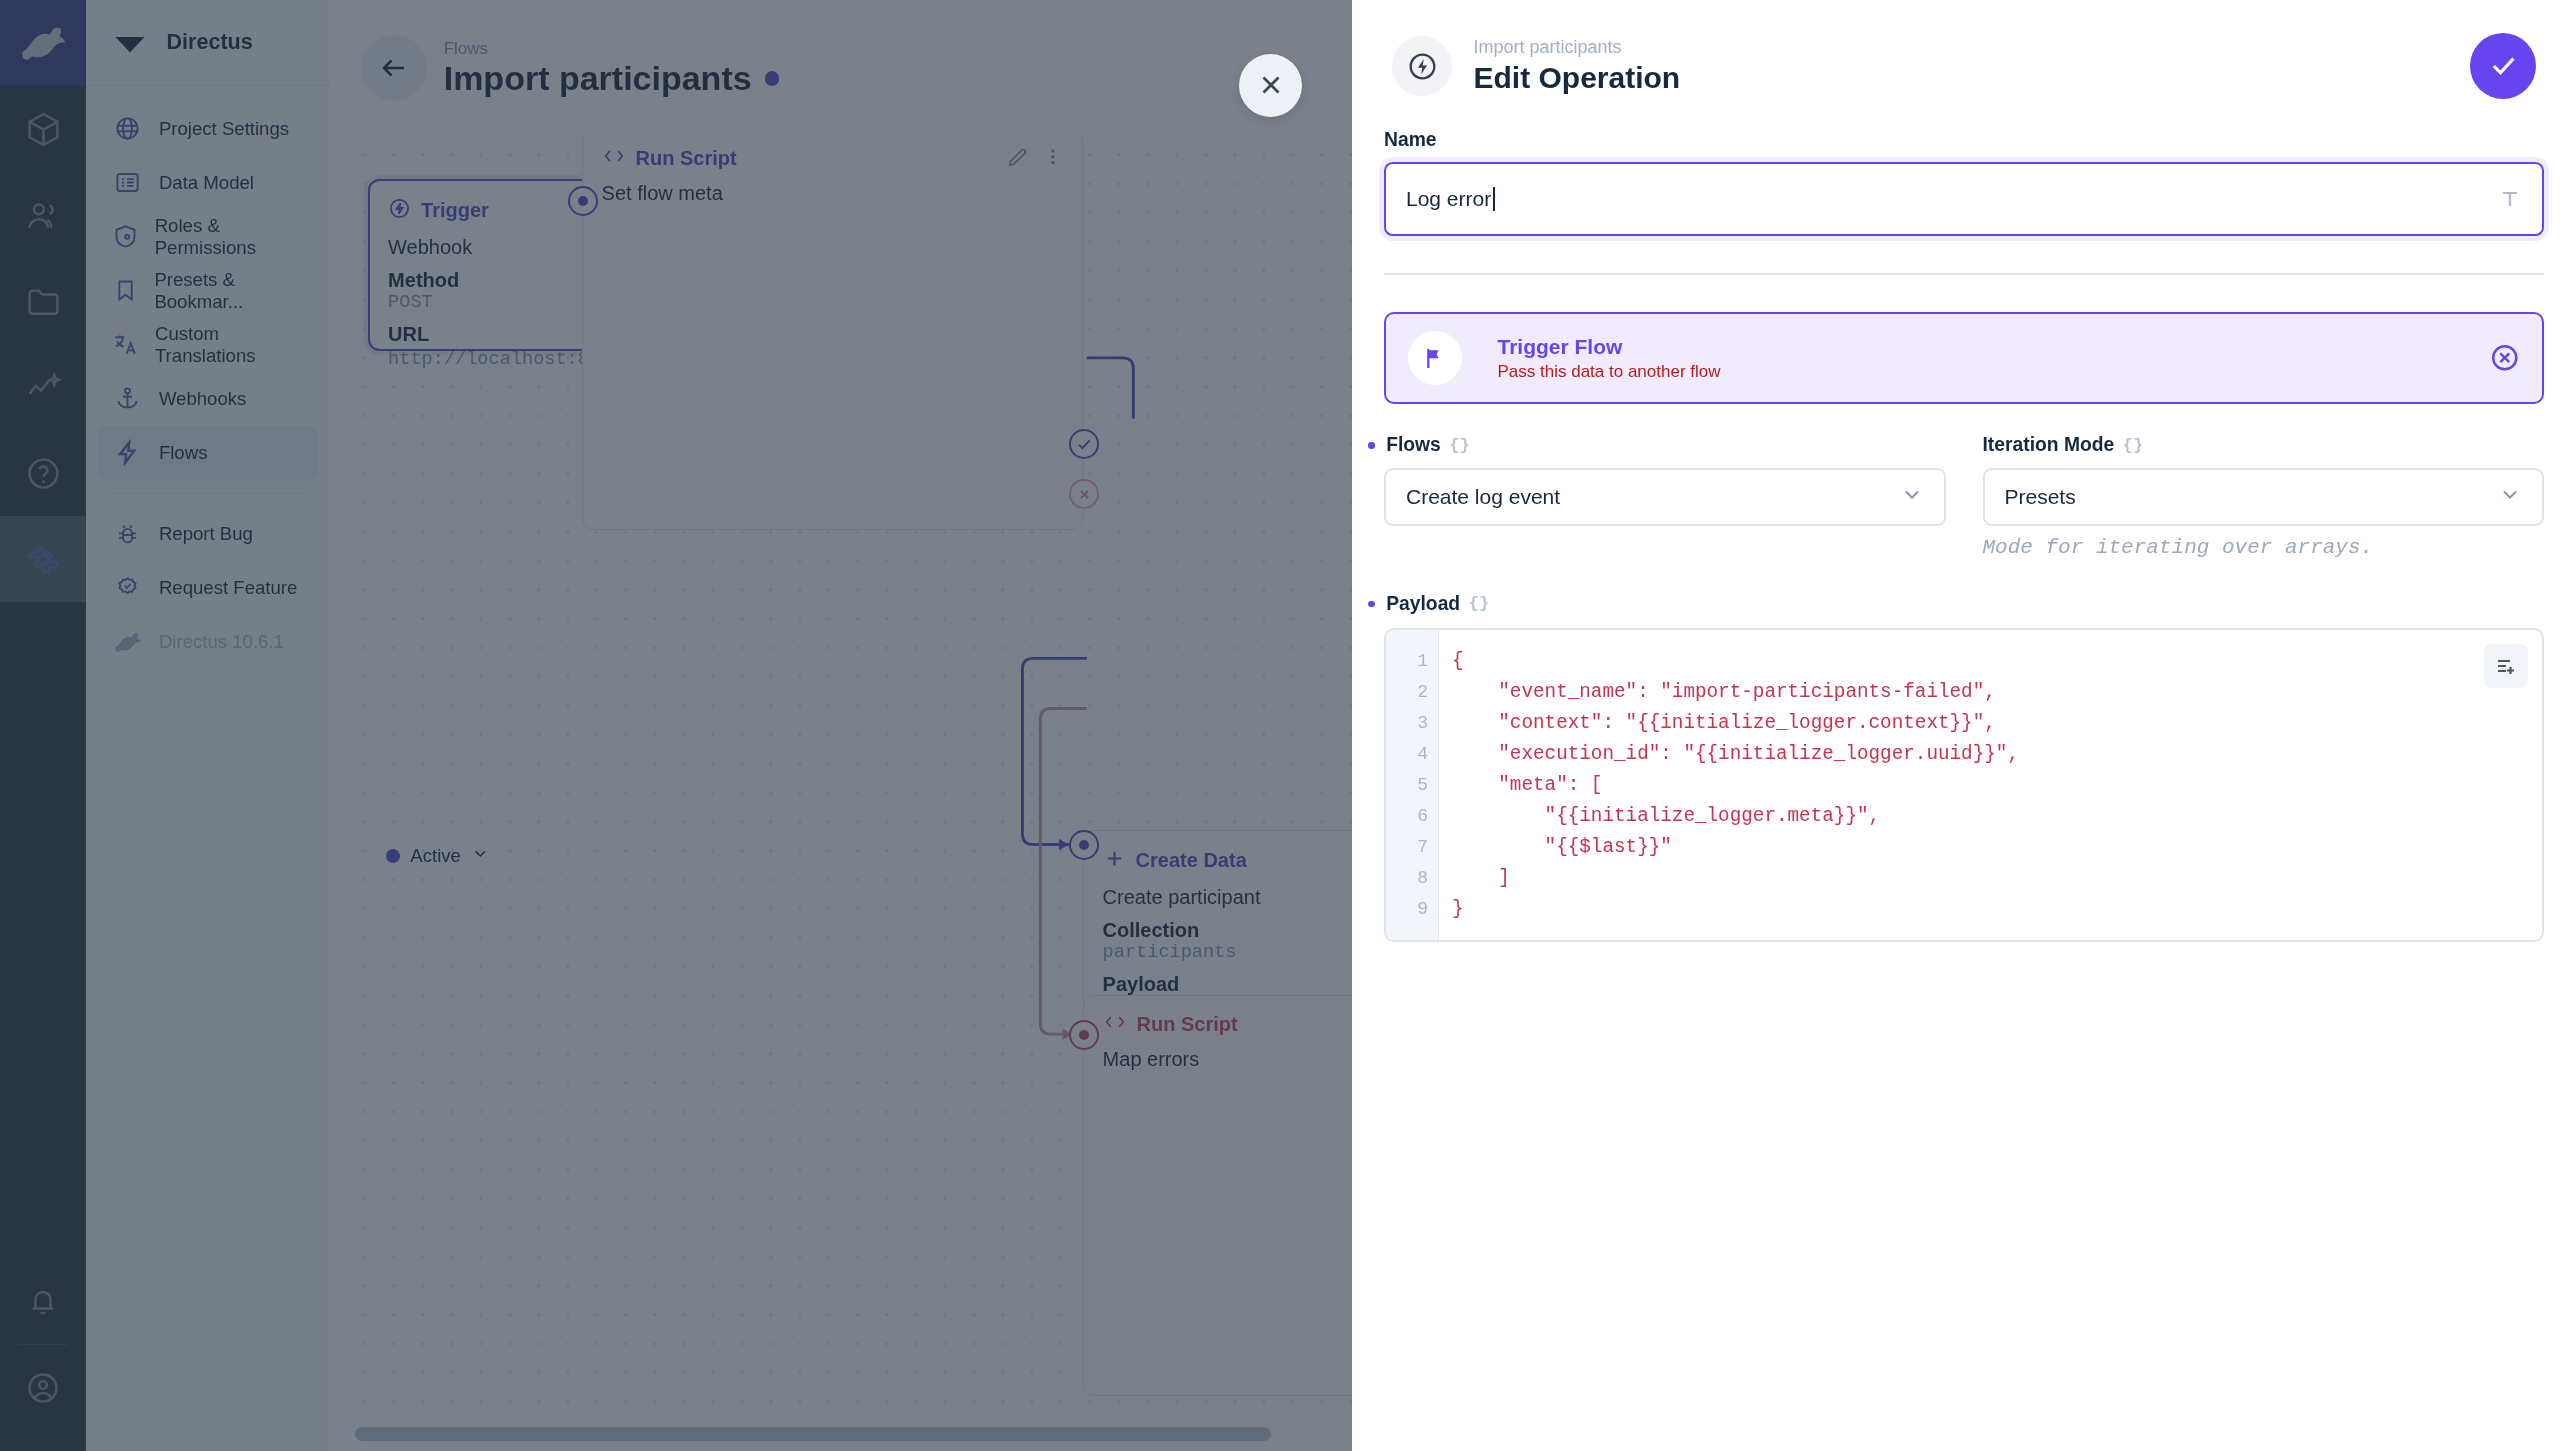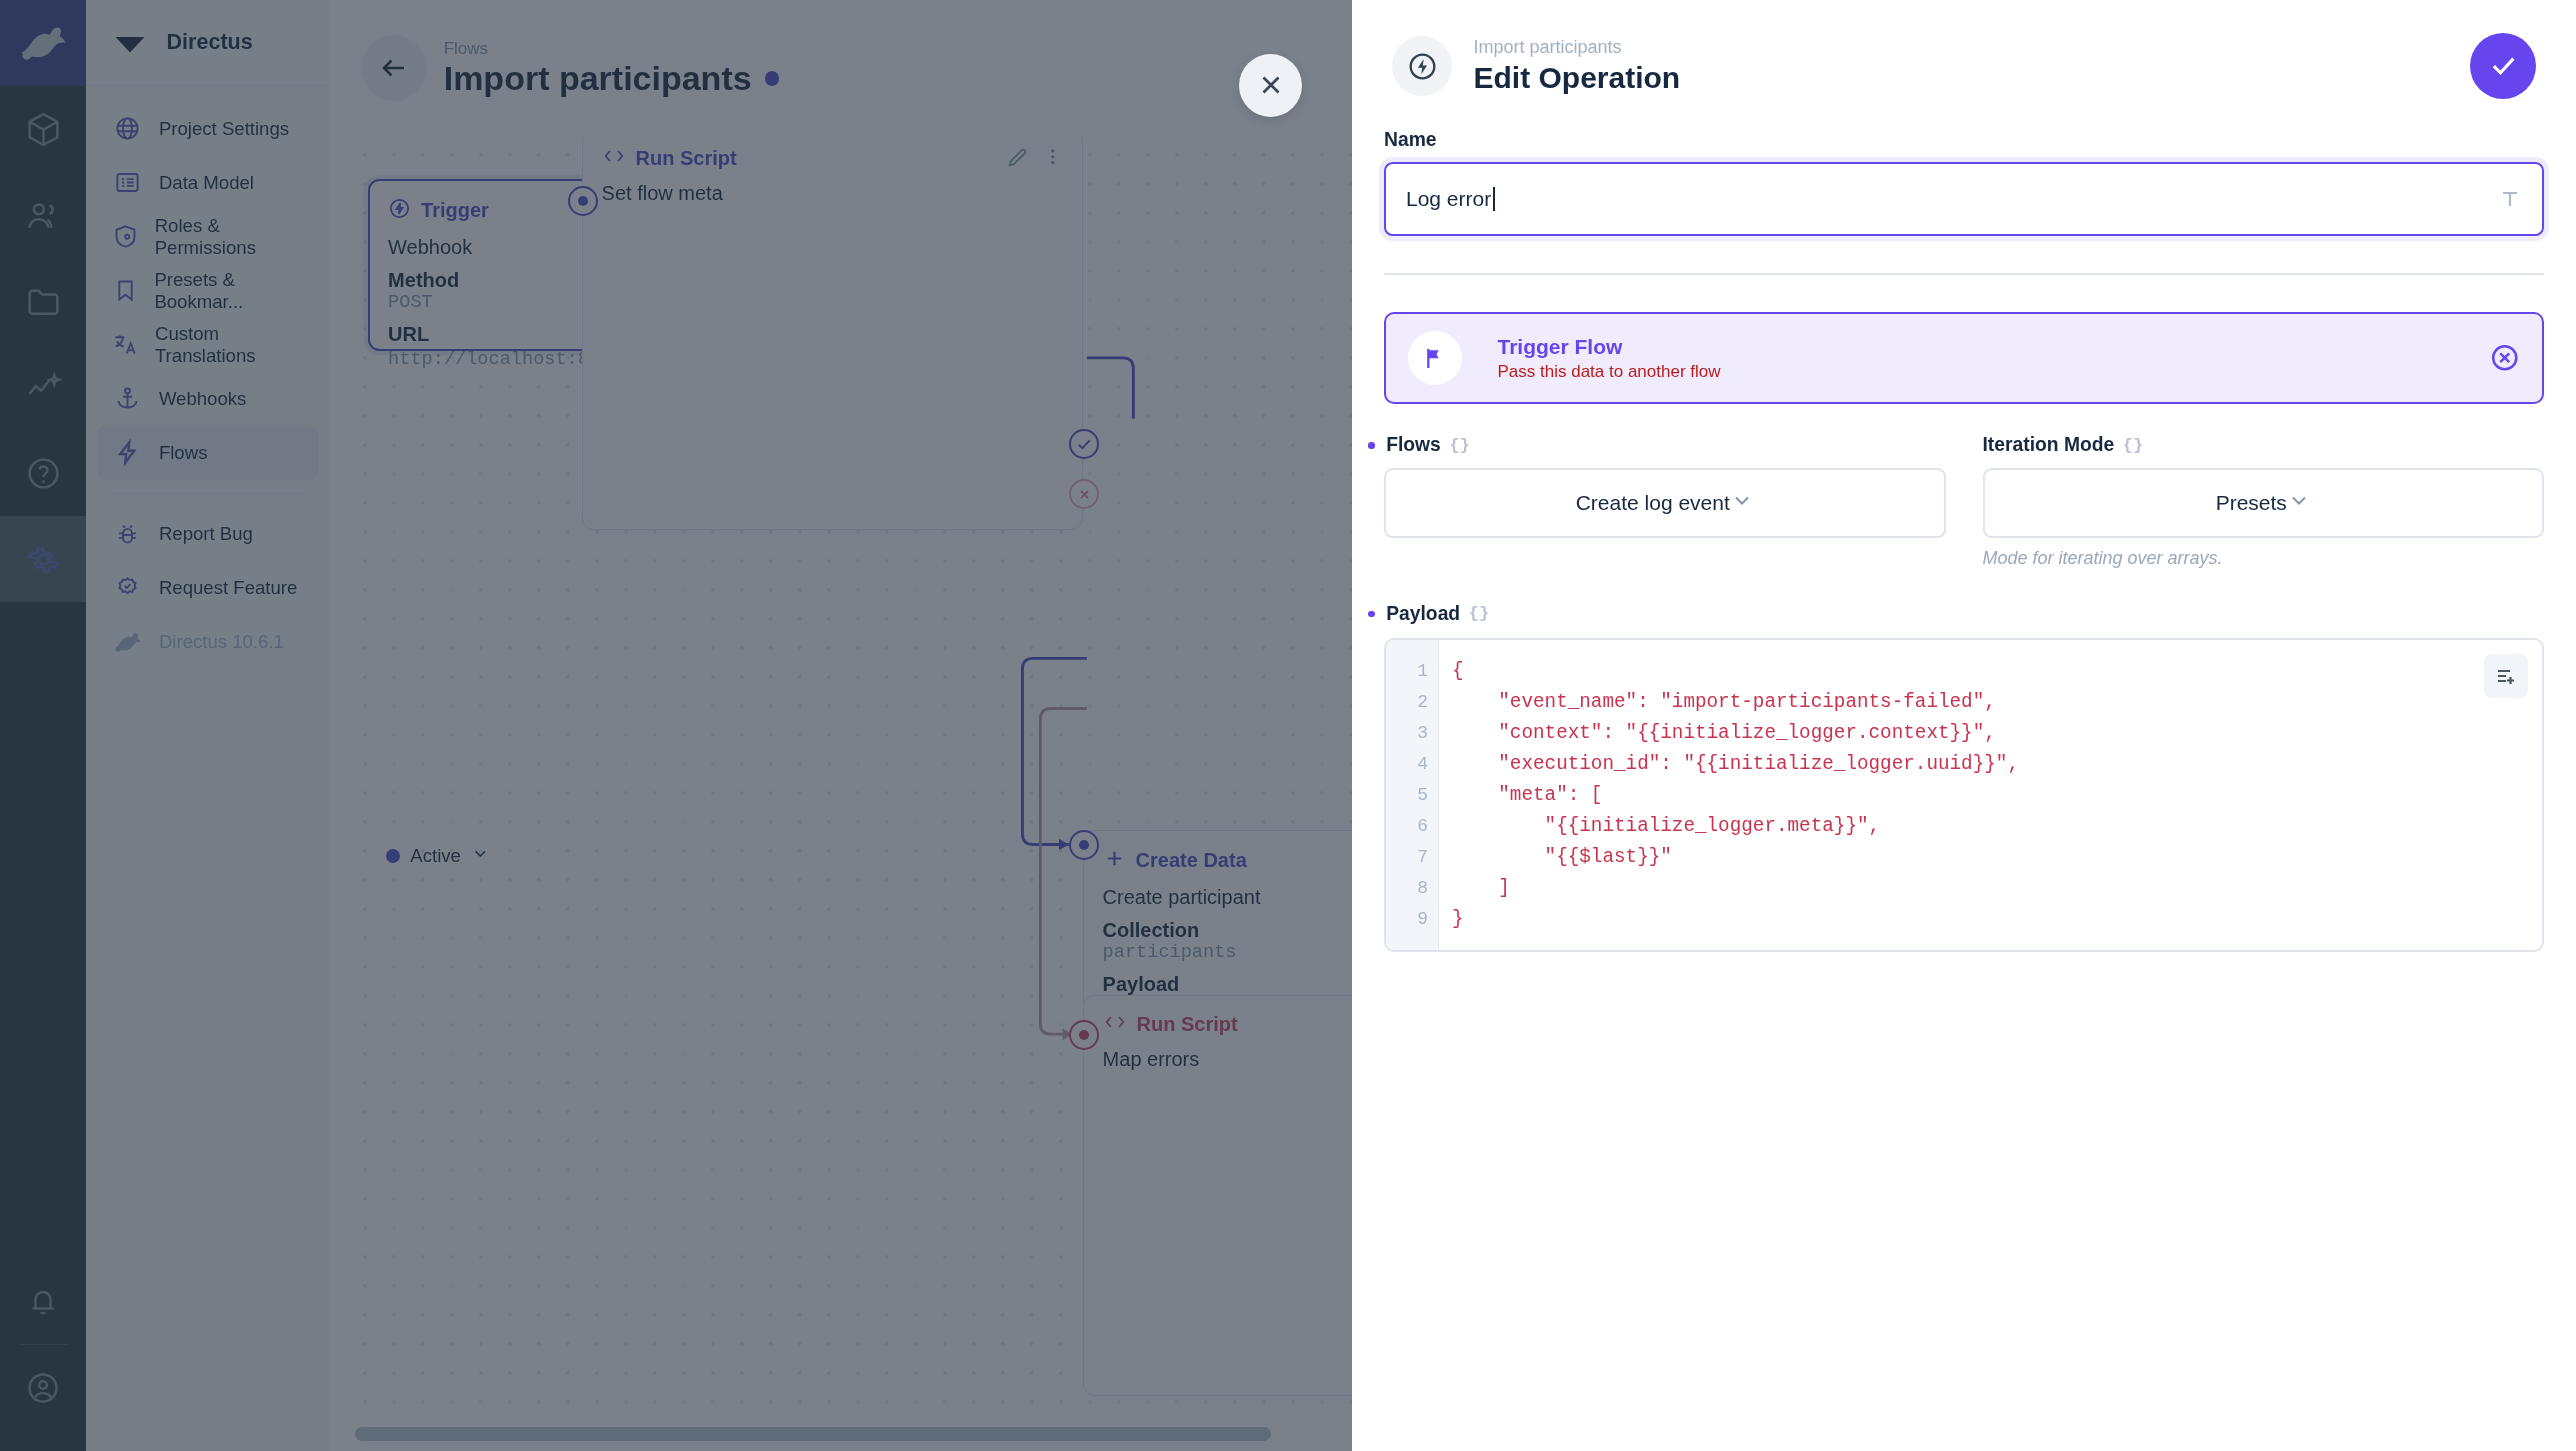--- a/index.html
+++ b/index.html
@@ -168,40 +168,40 @@
   .braces { color: #b8c2d1; font-size: 17px; font-family: "Liberation Mono", monospace; }
   .input {
     height: 74px; border: 2.1px solid #dfe4ec; border-radius: 8.6px;
     background: #fff; display: flex; align-items: center;
     padding: 0 20px; font-size: 21px; color: #172940;
   }
   .input.focused { border-color: #6644ee; box-shadow: 0 0 0 5px rgba(102,68,238,.10); }
   .input .val { flex: 1 1 auto; display: flex; align-items: center; }
   .caret { display: inline-block; width: 2.1px; height: 24px; background: #172940; margin-left: 1.4px; }
   .input .trail { color: #afbbcb; display: flex; align-items: center; }
-  .hint { font-size: 18px; color: #9aa8bc; font-style: italic; margin-top: 10px; }
+  .hint { font-size: 21px; color: #9aa8bc; font-style: italic; margin-top: 10px; font-family: Liberation Mono, monospace; }
 
   .divider { height: 2.1px; background: #dee2ec; margin: 37px 0 0 0; }
 
   .op-card {
     margin-top: 37px; border: 2.1px solid #6644ee; border-radius: 10px;
     background: #f0ecfe; padding: 17px 21.5px;
     display: flex; align-items: center; gap: 36px;
   }
   .op-card-ico {
     width: 54px; height: 54px; border-radius: 50%; background: #fff;
     display: flex; align-items: center; justify-content: center; flex: 0 0 54px;
   }
   .op-card-txt { flex: 1 1 auto; }
   .op-card-title { font-size: 21px; font-weight: 600; color: #6644ee; line-height: 1.35; }
   .op-card-desc { font-size: 17px; color: #b91c1c; line-height: 1.35; }
 
   .select {
-    height: 70px; border: 2.1px solid #dfe4ec; border-radius: 8.6px; background: #fff;
-    display: flex; align-items: center; justify-content: center;
+    height: 58px; border: 2.1px solid #dfe4ec; border-radius: 8.6px; background: #fff;
+    display: flex; align-items: center; justify-content: space-between;
     padding: 0 20px; font-size: 21px; color: #172940;
   }
 
   
   .code-box {
     margin-top: 13px; border: 2.1px solid #dfe4ec; border-radius: 10px;
     background: #fff; position: relative; overflow: hidden;
     display: flex; min-height: 286px;
   }
   .gutter {

